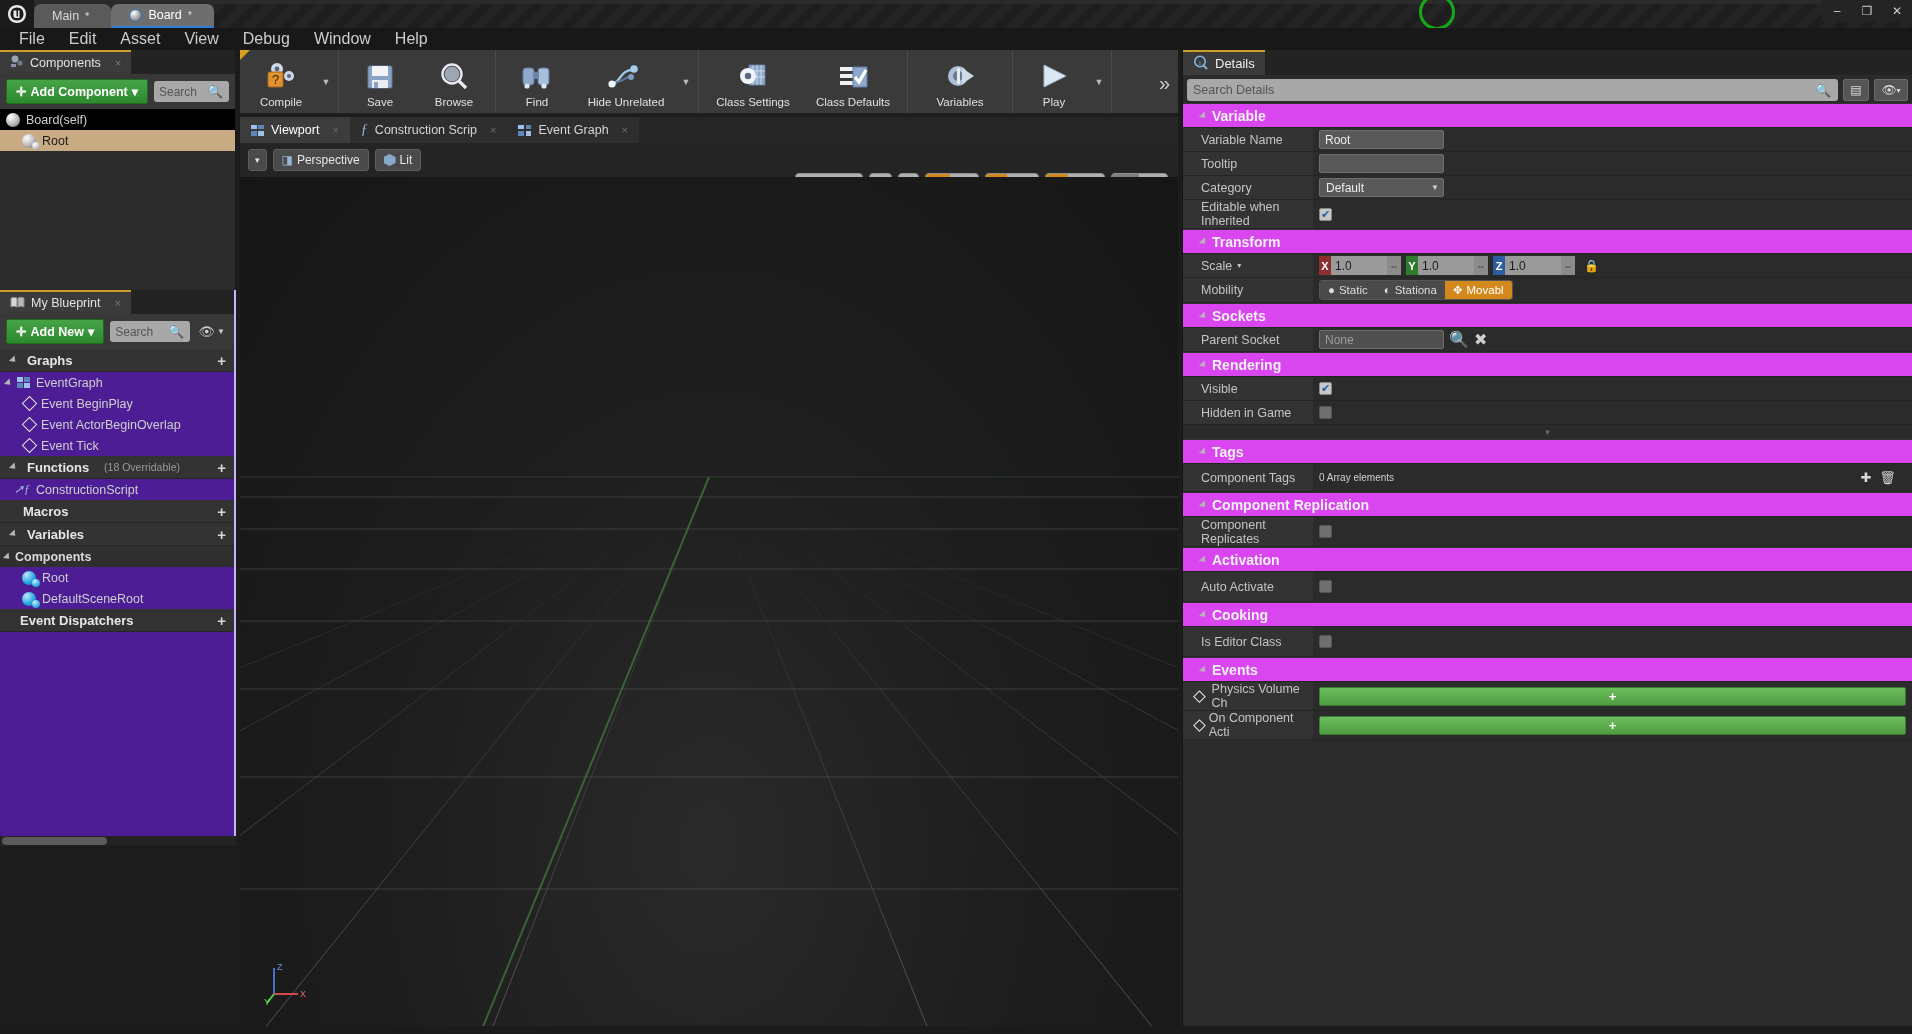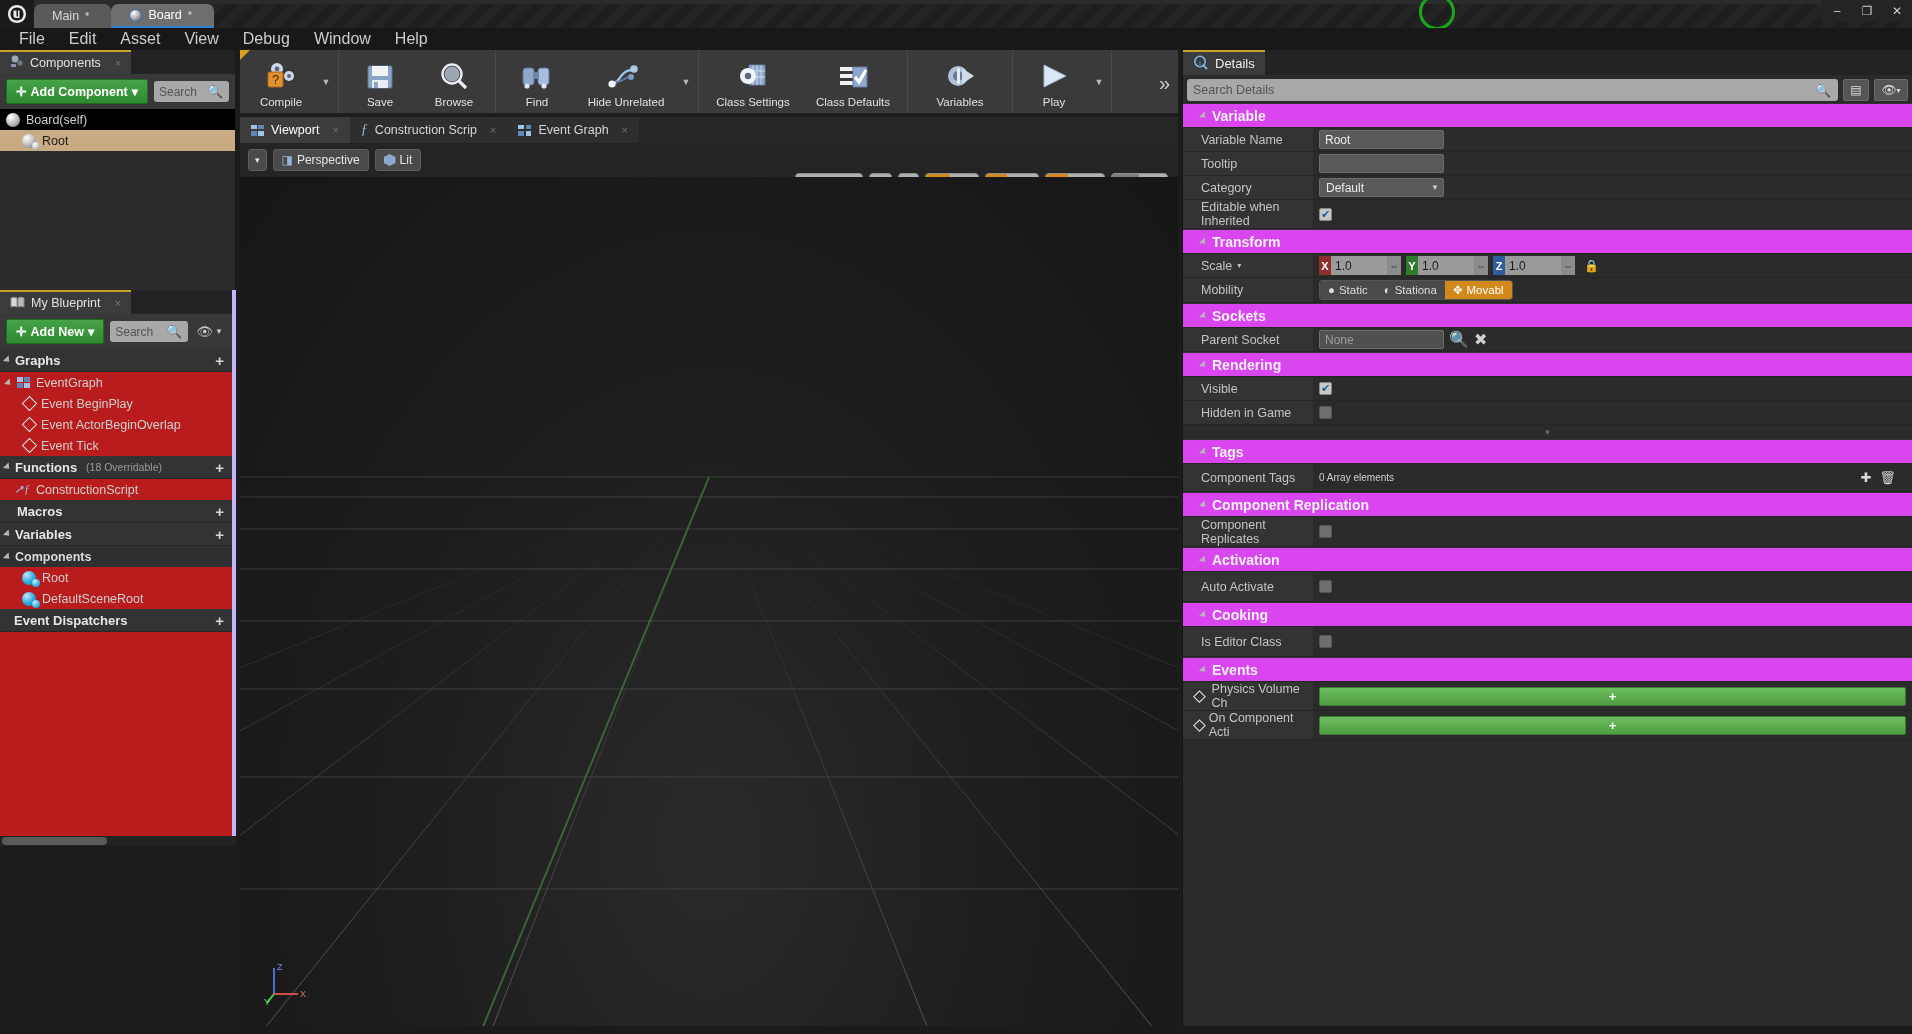--- a/index.html
+++ b/index.html
@@ -111,24 +111,24 @@
   .sphere-icon { width:14px;height:14px;border-radius:50%;
     background:radial-gradient(circle at 33% 28%, #fff, #b9b9b9 55%, #6d6d6d); }
   .sphere-icon.dual { position:relative; }
   .sphere-icon.dual:after { content:""; position:absolute; right:-4px; bottom:-2px;
     width:8px;height:8px;border-radius:50%;
     background:radial-gradient(circle at 33% 28%, #fff, #c4c4c4 55%, #7a7a7a); }
   .sphere-icon.blue { background:radial-gradient(circle at 33% 28%, #bfe6ff, #2ba8e0 55%, #1478a8); }
   .sphere-icon.blue.dual:after { background:radial-gradient(circle at 33% 28%, #cfeeff, #3fb4e8 55%, #1a82b4); }
 
   #myblueprint-panel { position:absolute; left:0; top:290px; width:236px; height:556px;
-    background:#b91c1c; border-right:4px solid #c4b5fd; }
+    background:#4c1d95; border-right:2px solid #c4b5fd; }
   .eye-btn { display:flex;align-items:center;gap:2px; color:#d0d0d0; font-size:13px; padding:0 3px; }
   .sec-head {
-    display:flex; align-items:center; gap:5px; height:23px; padding-left:5px;
+    display:flex; align-items:center; gap:11px; height:23px; padding-left:11px;
     background:#333333; font-size:13px; font-weight:bold; color:#e6e6e6;
     border-bottom:1px solid #272727; position:relative;
   }
   .sec-head .plus { position:absolute; right:8px; color:#d5d5d5; font-size:15px; font-weight:bold; }
   .sec-head .count { font-size:10.5px; font-weight:normal; color:#9a9a9a; margin-left:4px; }
   .sub-head { display:flex; align-items:center; gap:5px; height:21px; padding-left:5px;
     font-size:12.5px; font-weight:bold; color:#dadada; background:#2f2f2f; }
   .caret { width:0;height:0; border-left:5px solid #b5b5b5;
     border-top:4px solid transparent; border-bottom:4px solid transparent;
     transform:rotate(45deg); }

